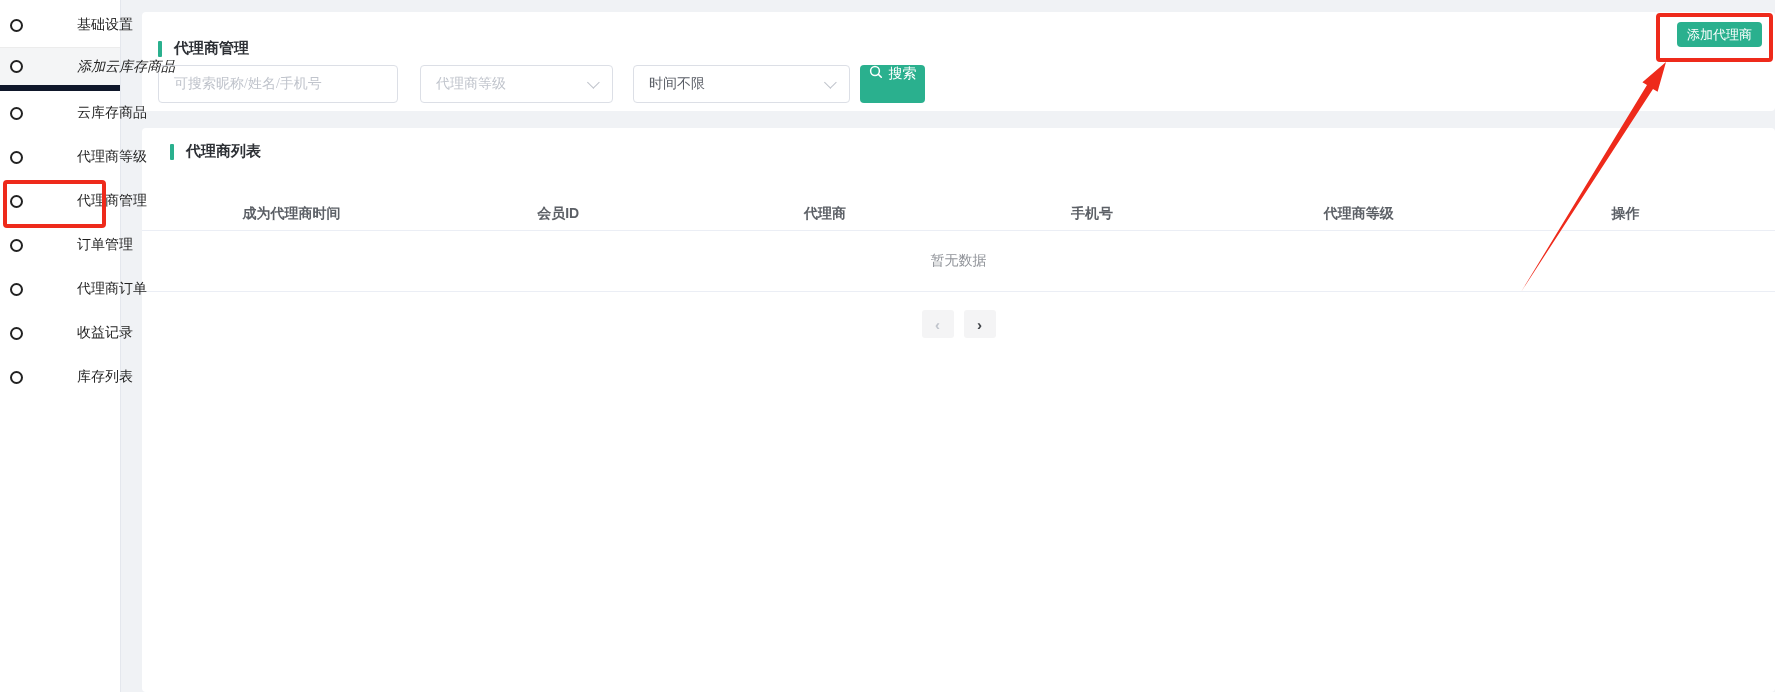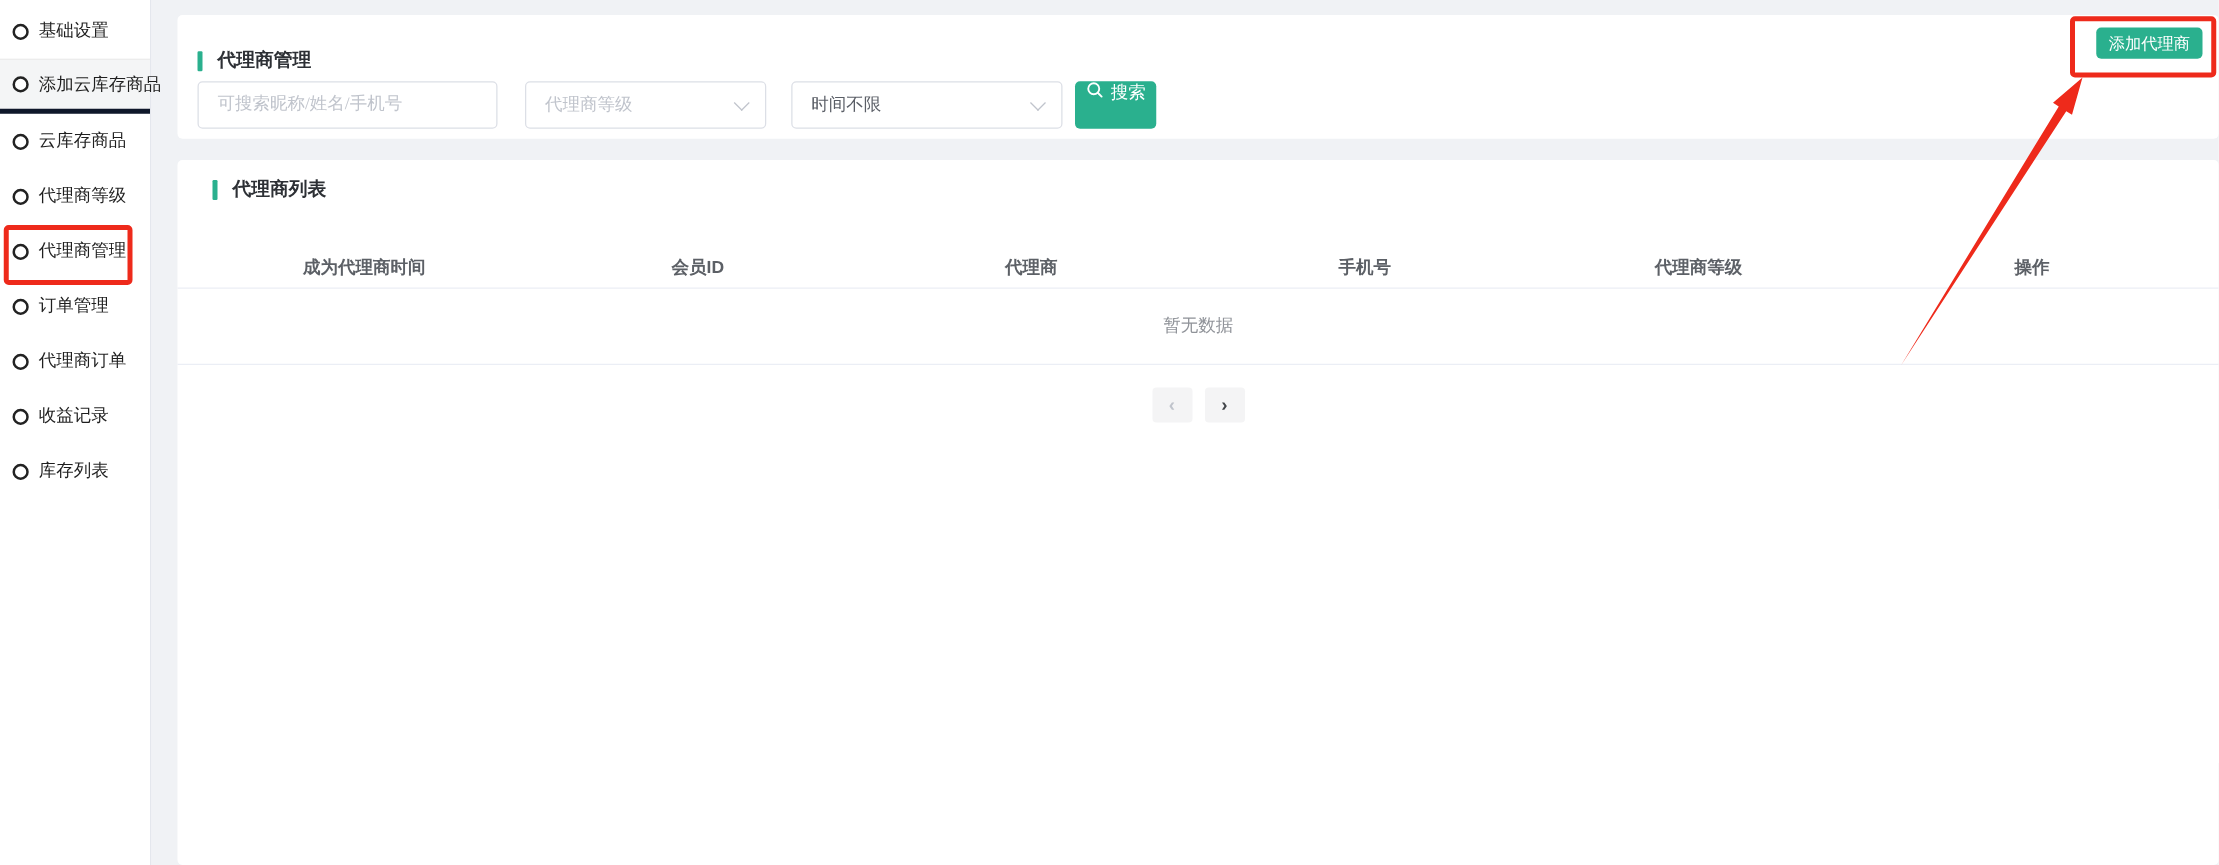--- a/index.html
+++ b/index.html
@@ -9,23 +9,23 @@
     background:#f0f2f5; position:relative; overflow:hidden;
     font-size:14px; color:#303133;
   }
   
   .sidebar {
     position:absolute; left:0; top:0; width:121px; height:692px;
     background:#fff; border-right:1px solid #e4e7ed; padding-top:3px; z-index:2;
   }
   .side-item {
     height:44px; display:flex; align-items:center; padding-left:10px;
-    cursor:pointer; color:#1f1f1f; font-size:14px; white-space:nowrap;
-  }
-  .side-item.shaded { background:#f4f5f6; border-top:1px solid #ececec; border-bottom:4px solid #0f172a; }
+    cursor:pointer; color:#1f1f1f; font-size:14px; white-space:nowrap;gap:46px;
+  }
+  .side-item.shaded { background:#f4f5f6; border-top:1px solid #ececec; border-bottom:6px solid #0f172a;font-style:italic; }
   .ring {
     width:13px; height:13px; border:2px solid #222; border-radius:50%;
     margin-right:8px; flex:0 0 auto; background:#fff;
   }
   
   .card {
     position:absolute; background:#fff; border-radius:4px;
   }
   .card1 { left:142px; top:12px; right:0; height:99px; }
   .card2 { left:142px; top:128px; right:0; bottom:0; }

